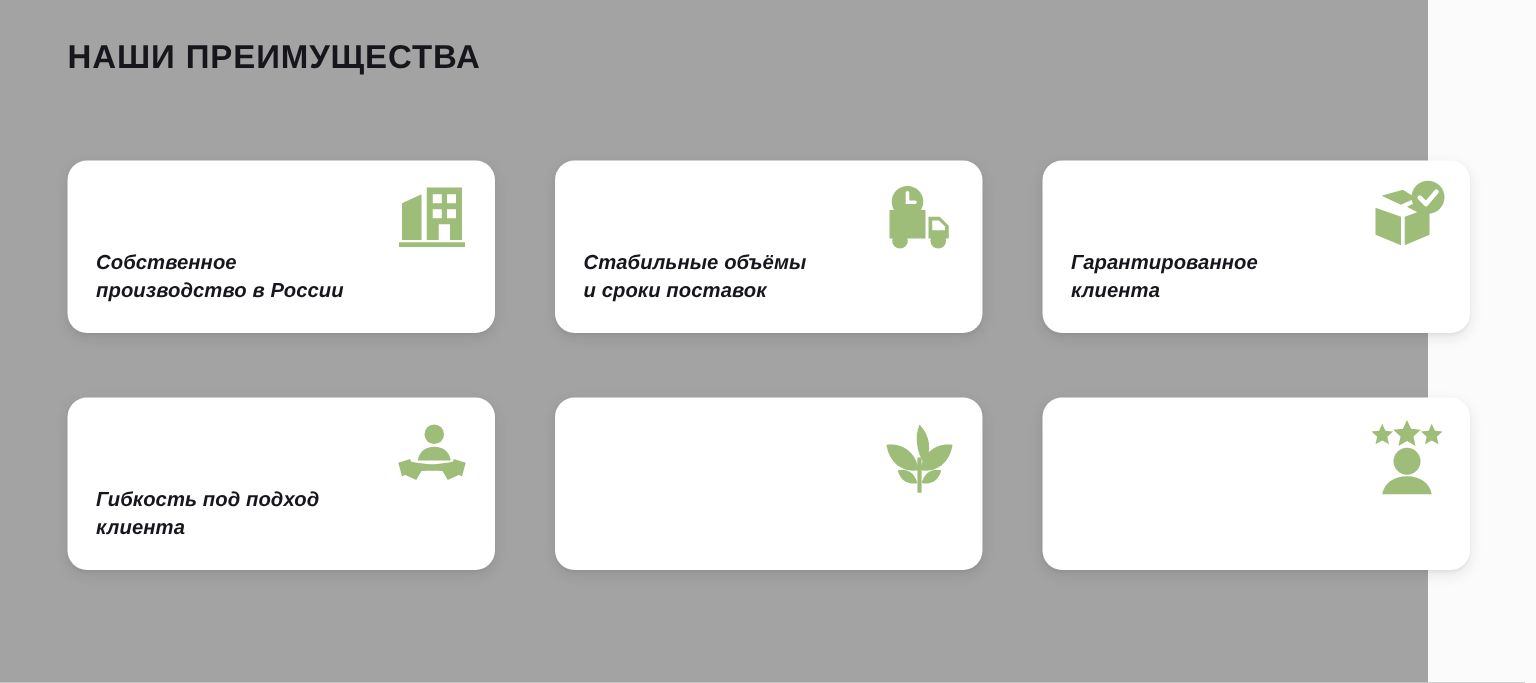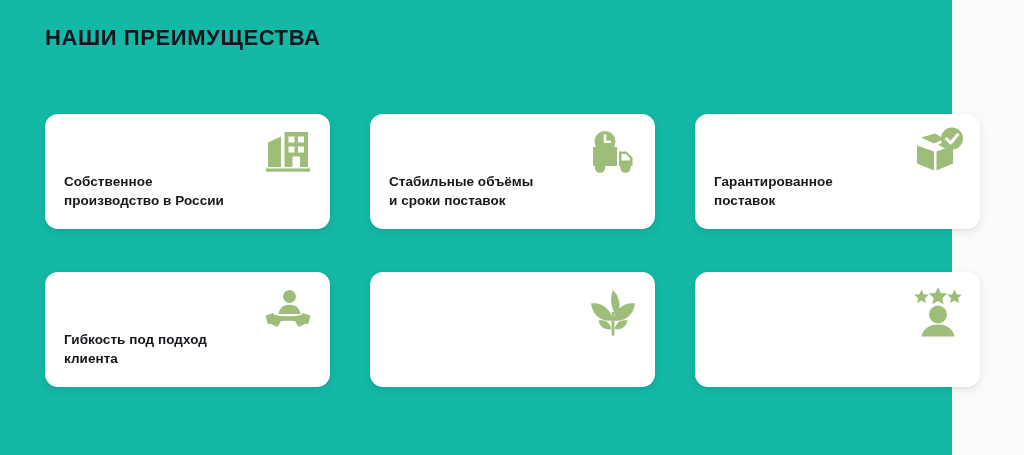--- a/index.html
+++ b/index.html
@@ -11,44 +11,45 @@
     height: 455px;
     background: #fbfbfb;
     font-family: "Liberation Sans", sans-serif;
     overflow: hidden;
   }
   .page {
     position: relative;
     width: 952px;
     height: 455px;
     box-sizing: border-box;
-    background: #14b8a6;
+    background: #a3a3a3;
   }
   .page-title {
     position: absolute;
     left: 45px;
     top: 27px;
     font-size: 22px;
     font-weight: 700;
     letter-spacing: 0.6px;
     color: #16161c;
     text-transform: uppercase;
     line-height: 1;
     white-space: nowrap;
   }
   .cards-grid {
     position: absolute;
     left: 45px;
-    top: 114px;
+    top: 107px;
     width: 934px;
     display: grid;
     grid-template-columns: repeat(3, 285px);
     grid-template-rows: repeat(2, 115px);
     column-gap: 40px;
     row-gap: 43px;
+    font-style: italic;
   }
   .card {
     position: relative;
     background: #ffffff;
     border-radius: 13px;
     box-shadow: 0 3px 9px rgba(25, 30, 40, 0.10), 0 1px 2px rgba(25, 30, 40, 0.05);
     overflow: hidden;
   }
   .card-icon {
     position: absolute;
@@ -136,21 +137,21 @@
             <path d="M5 20.5 L22 26.5 L22 45.5 L5 38.5 Z"></path>
             <path d="M24.5 26.5 L41 20.5 L41 38.5 L24.5 45.5 Z"></path>
             <path d="M9 12.5 L23.2 8.5 L32 14 L22 18.5 Z"></path>
             <path d="M26 19.8 L35.5 15.2 L44 19 L33.5 23.8 Z"></path>
             <circle cx="40" cy="13.5" r="11"></circle>
           </g>
           <path d="M34.5 13.8 L38.7 18 L45.6 9.8" stroke="#ffffff" stroke-width="3.1" fill="none" stroke-linecap="round" stroke-linejoin="round"></path>
         </svg>
       </div>
       <div class="card-title">Гарантированное
-поставок</div>
+клиента</div>
     </div>
 
     <div class="card card-r2">
       <div class="card-icon">
         <svg viewBox="0 0 52 52" xmlns="http://www.w3.org/2000/svg">
           <g fill="#9dbd79">
             <circle cx="27.5" cy="9.5" r="6.5"></circle>
             <path d="M16.5 27 C17.5 21 21.5 17.8 27.5 17.8 C33.5 17.8 37.5 21 38.5 27 Z"></path>
             <path d="M3.5 28.5 L11.5 26 L14 34.5 L6 37.5 Z"></path>
             <path d="M48.5 28.5 L40.5 26 L38 34.5 L46 37.5 Z"></path>

